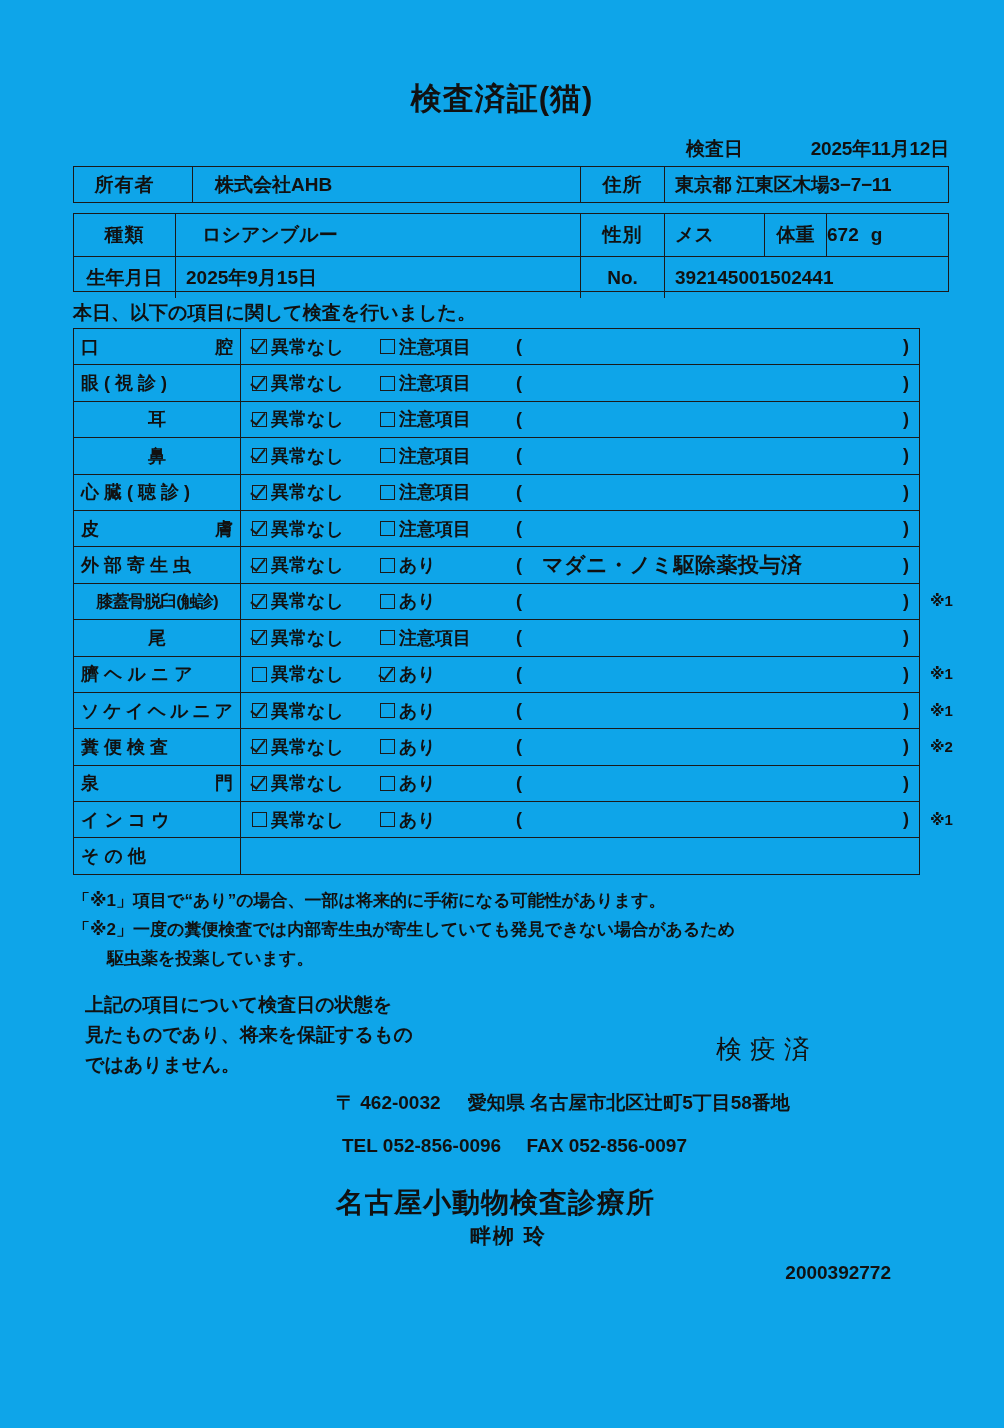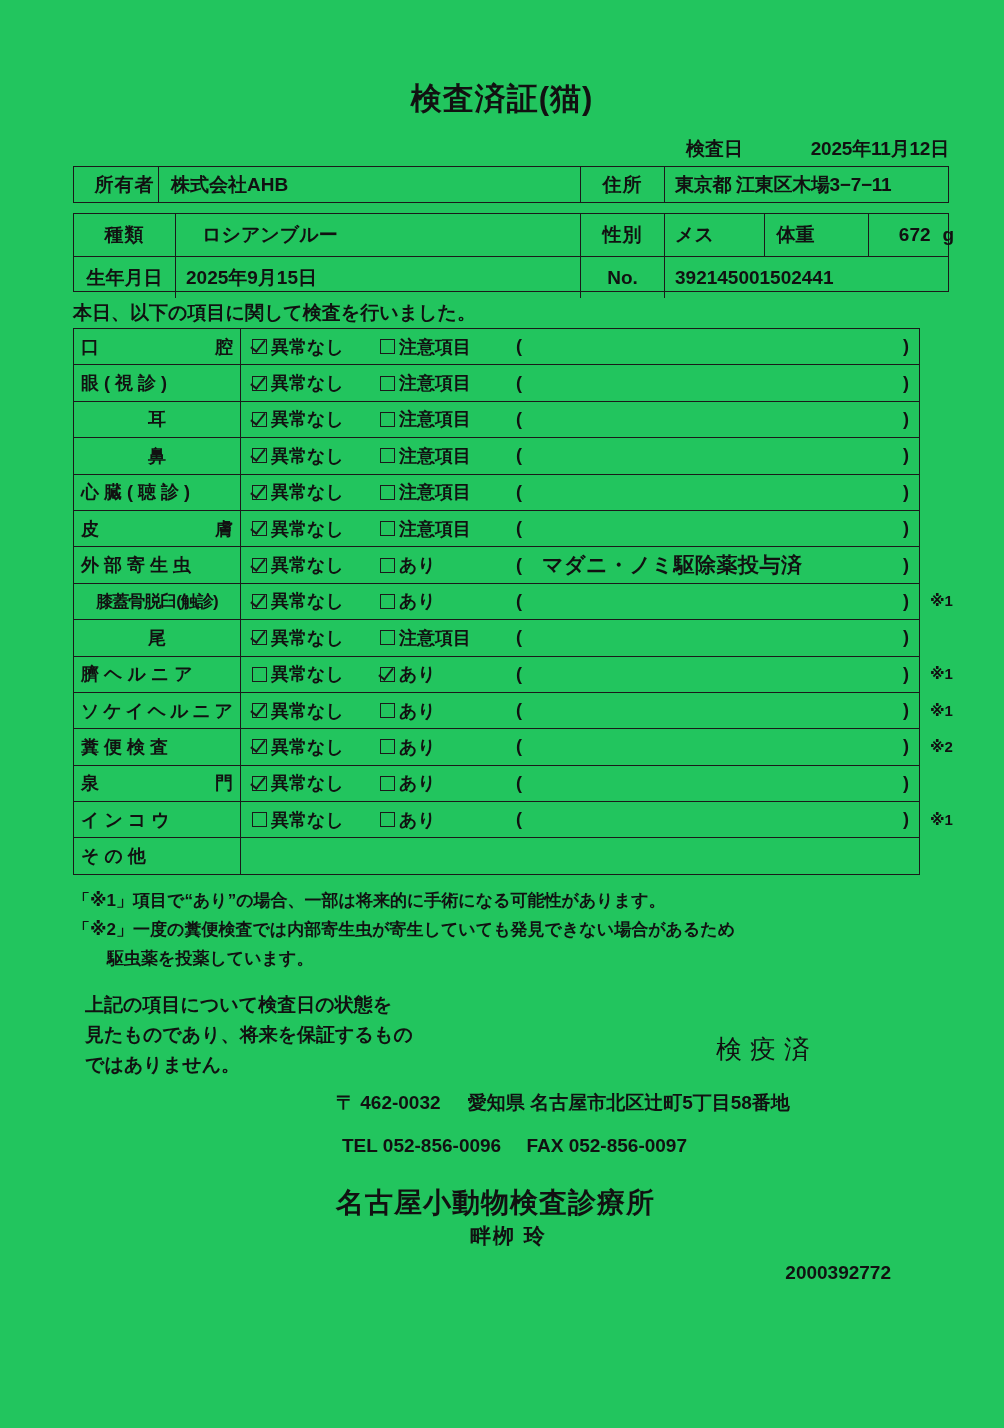--- a/index.html
+++ b/index.html
@@ -14,21 +14,21 @@
     font-family: "Liberation Sans", "DejaVu Sans", sans-serif;
     color: #111111;
     -webkit-font-smoothing: antialiased;
   }
 
   .page {
     position: absolute;
     left: 0; top: 0;
     width: 1004px;
     height: 1428px;
-    background: #22c55e;
+    background: #0ea5e9;
     overflow: hidden;
   }
 
   
   .doc-title {
     position: absolute;
     left: 0; top: 78px;
     width: 1004px;
     text-align: center;
     font-size: 31px;
@@ -70,21 +70,21 @@
     position: absolute;
     top: 0;
     height: 100%;
     box-sizing: border-box;
     display: flex;
     align-items: center;
     font-size: 19px;
     font-weight: 600;
   }
   .ot-c1 { left: 0;    width: 101px; justify-content: center; letter-spacing: 1px; }
-  .ot-c2 { left: 84px; width: 405px; border-left: 1.6px solid #1a1a1a; padding-left: 12px; }
+  .ot-c2 { left: 118px; width: 405px; border-left: 1.6px solid #1a1a1a; padding-left: 22px; }
   .ot-c3 { left: 506px; width: 84px;  border-left: 1.6px solid #1a1a1a; justify-content: center; letter-spacing: 1px; }
   .ot-c4 { left: 590px; width: 286px; border-left: 1.6px solid #1a1a1a; padding-left: 10px; letter-spacing: -0.3px; }
 
   
   .info-table {
     position: absolute;
     left: 73px; top: 213px;
     width: 876px;
     height: 79px;
     border: 1.6px solid #1a1a1a;
@@ -105,21 +105,21 @@
     display: flex;
     align-items: center;
     font-size: 19px;
     font-weight: 600;
   }
   .it-a1 { left: 0;    width: 101px; justify-content: center; letter-spacing: 1px; }
   .it-a2 { left: 101px; width: 405px; border-left: 1.6px solid #1a1a1a; padding-left: 26px; font-size: 17px; }
   .it-a3 { left: 506px; width: 84px;  border-left: 1.6px solid #1a1a1a; justify-content: center; letter-spacing: 1px; }
   .it-a4 { left: 590px; width: 100px; border-left: 1.6px solid #1a1a1a; padding-left: 10px; }
   .it-a5 { left: 690px; width: 62px;  border-left: 1.6px solid #1a1a1a; justify-content: center; }
-  .it-a6 { left: 752px; width: 124px; border-left: 1.6px solid #1a1a1a; justify-content: center; padding-right: 8px; margin-left: 42px; }
+  .it-a6 { left: 752px; width: 124px; border-left: 1.6px solid #1a1a1a; justify-content: flex-start; padding-right: 8px; }
 
   .it-b1 { left: 0;    width: 101px; justify-content: center; letter-spacing: 0px; }
   .it-b2 { left: 101px; width: 405px; border-left: 1.6px solid #1a1a1a; padding-left: 10px; }
   .it-b3 { left: 506px; width: 84px;  border-left: 1.6px solid #1a1a1a; justify-content: center; }
   .it-b4 { left: 590px; width: 286px; border-left: 1.6px solid #1a1a1a; padding-left: 10px; }
 
   .weight-val { display: inline-block; }
   .weight-unit { display: inline-block; margin-left: 12px; font-weight: 600; }
 
   

